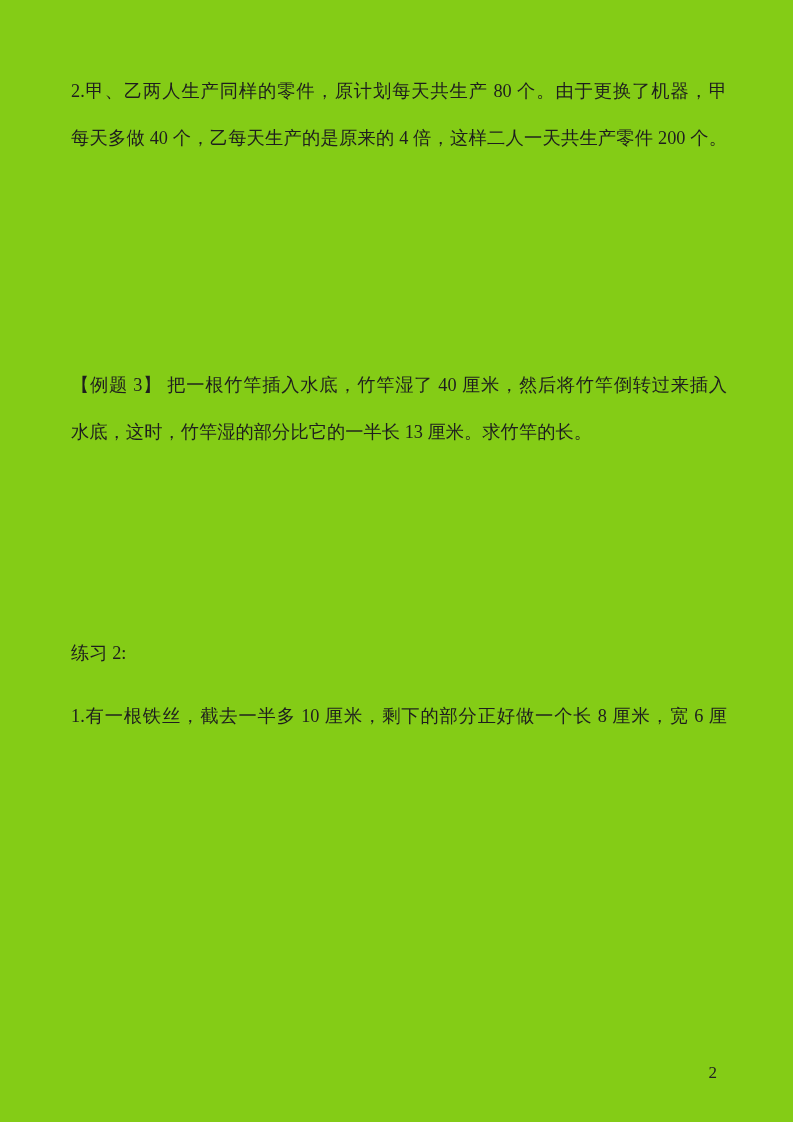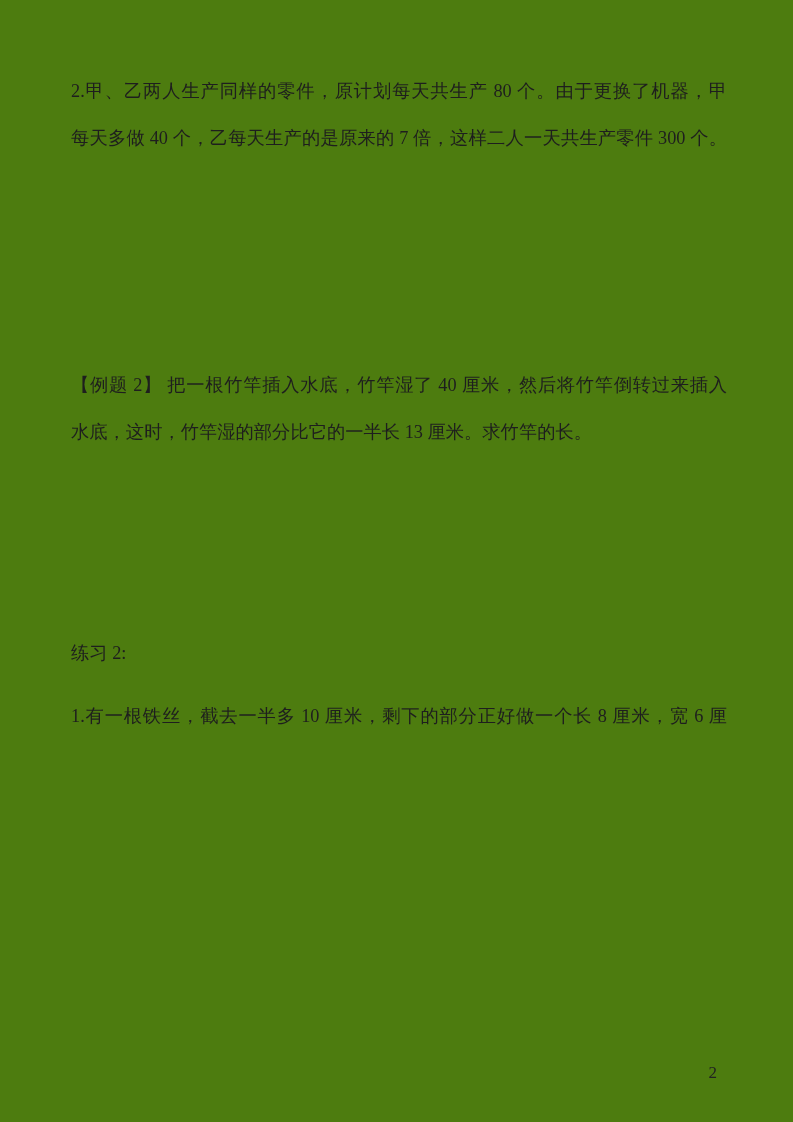--- a/index.html
+++ b/index.html
@@ -4,21 +4,21 @@
 <style>
   html, body {
     margin: 0;
     padding: 0;
     background: #ffffff;
   }
   .page {
     position: relative;
     width: 793px;
     height: 1122px;
-    background: #4d7c0f;
+    background: #84cc16;
     overflow: hidden;
     font-family: "Liberation Serif", "DejaVu Serif", serif;
     color: #1e1e1e;
   }
   .para {
     position: absolute;
     left: 71px;
     width: 656px;
     font-size: 18.3px;
     line-height: 47px;
@@ -43,25 +43,25 @@
     color: #222222;
   }
 </style>
 </head>
 <body>
 
 <div class="page">
 
   <section class="para" style="top:68px">
     <div class="line just">2.甲、乙两人生产同样的零件，原计划每天共生产 80 个。由于更换了机器，甲</div>
-    <div class="line just">每天多做 40 个，乙每天生产的是原来的 7 倍，这样二人一天共生产零件 300 个。</div>
+    <div class="line just">每天多做 40 个，乙每天生产的是原来的 4 倍，这样二人一天共生产零件 200 个。</div>
   </section>
 
   <section class="para" style="top:362px">
-    <div class="line just">【例题 2】 把一根竹竿插入水底，竹竿湿了 40 厘米，然后将竹竿倒转过来插入</div>
+    <div class="line just">【例题 3】 把一根竹竿插入水底，竹竿湿了 40 厘米，然后将竹竿倒转过来插入</div>
     <div class="line">水底，这时，竹竿湿的部分比它的一半长 13 厘米。求竹竿的长。</div>
   </section>
 
   <section class="para" style="top:630px">
     <div class="line">练习 2:</div>
   </section>
 
   <section class="para" style="top:693px">
     <div class="line just">1.有一根铁丝，截去一半多 10 厘米，剩下的部分正好做一个长 8 厘米，宽 6 厘</div>
   </section>

